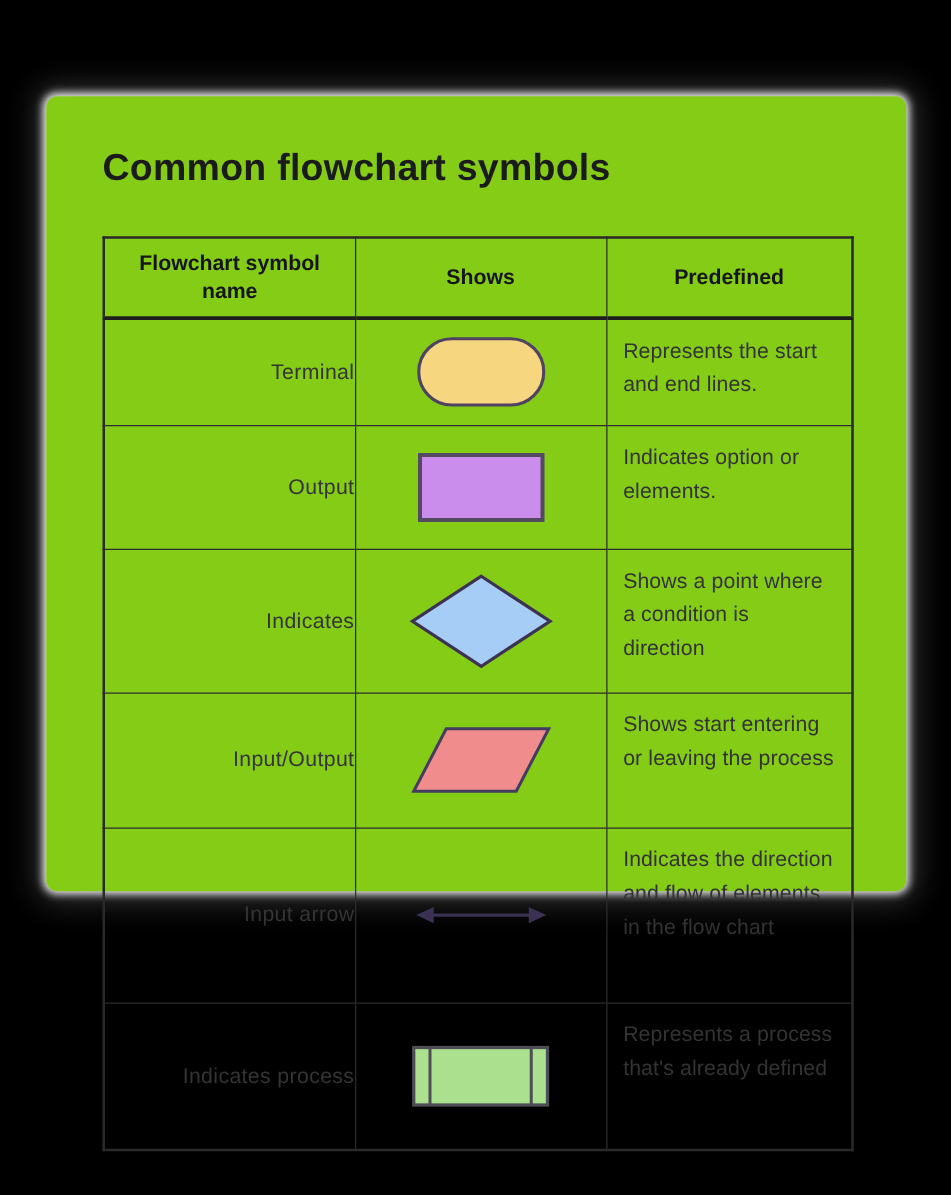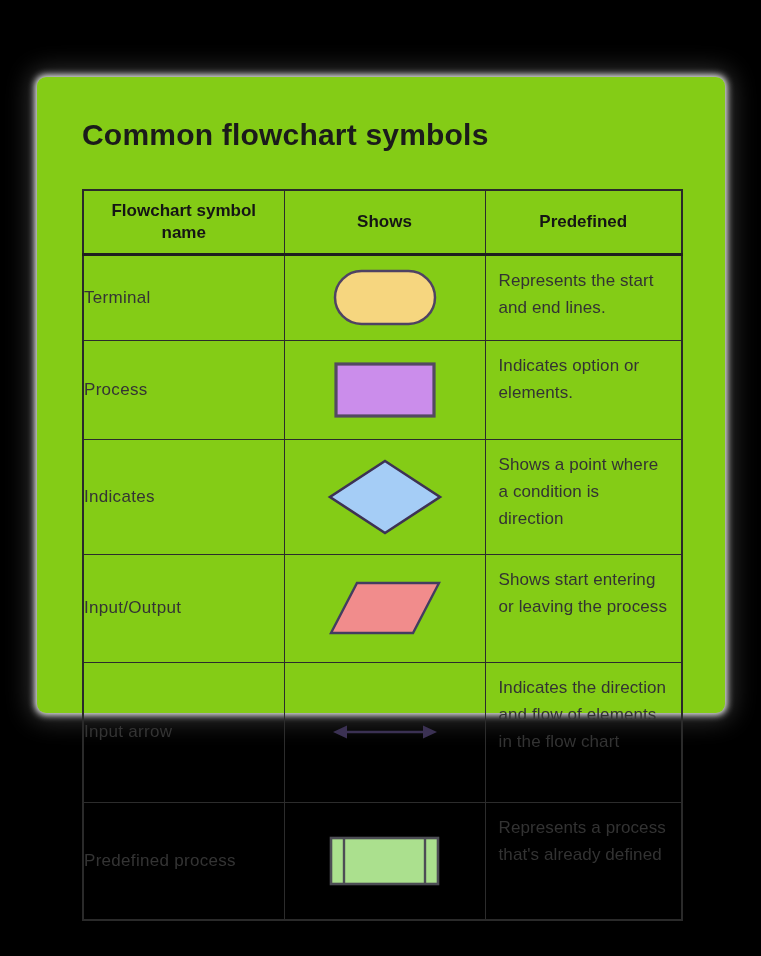--- a/index.html
+++ b/index.html
@@ -49,21 +49,21 @@
     height: 64px;
     font-weight: 700;
     color: #151515;
     text-align: center;
     vertical-align: middle;
     line-height: 22px;
     padding: 4px 20px;
     border-bottom: 3px solid #1f1f1f;
   }
   td.name-cell {
-    text-align: left;
+    text-align: right;
     vertical-align: middle;
     letter-spacing: 0.3px;
     color: #343434;
   }
   td.symbol-cell {
     text-align: center;
     vertical-align: middle;
   }
   td.symbol-cell svg { display: inline-block; vertical-align: middle; }
   td.desc-cell {
@@ -107,21 +107,21 @@
           <td class="name-cell">Terminal</td>
           <td class="symbol-cell">
             <svg width="104" height="57" viewBox="0 0 104 57">
               <rect x="2" y="2" width="100" height="53" rx="26.5" stroke-width="2.5" fill="#f6d67f" stroke="#4f4263"></rect>
             </svg>
           </td>
           <td class="desc-cell">Represents the start and end lines.</td>
         </tr>
 
         <tr class="r1">
-          <td class="name-cell">Process</td>
+          <td class="name-cell">Output</td>
           <td class="symbol-cell">
             <svg width="104" height="58" viewBox="0 0 104 58">
               <rect x="3" y="3" width="98" height="52" stroke-width="3.2" fill="#cb8deb" stroke="#534960"></rect>
             </svg>
           </td>
           <td class="desc-cell">Indicates option or elements.</td>
         </tr>
 
         <tr class="r2">
           <td class="name-cell">Indicates</td>
@@ -149,21 +149,21 @@
             <svg width="106" height="22" viewBox="0 0 106 22">
               <line x1="10" y1="11" x2="96" y2="11" stroke-width="2.6" stroke="#3b3153"></line>
               <polygon points="1,11 15,4.5 15,17.5" fill="#3b3153"></polygon>
               <polygon points="105,11 91,4.5 91,17.5" fill="#3b3153"></polygon>
             </svg>
           </td>
           <td class="desc-cell">Indicates the direction and flow of elements in the flow chart</td>
         </tr>
 
         <tr class="r5">
-          <td class="name-cell">Predefined process</td>
+          <td class="name-cell">Indicates process</td>
           <td class="symbol-cell">
             <svg width="111" height="50" viewBox="0 0 111 50">
               <rect x="2" y="2" width="107" height="46" stroke-width="2.6" fill="#abe08e" stroke="#4d4d55"></rect>
               <line x1="15" y1="2" x2="15" y2="48" stroke-width="2.4" stroke="#4d4d55"></line>
               <line x1="96" y1="2" x2="96" y2="48" stroke-width="2.4" stroke="#4d4d55"></line>
             </svg>
           </td>
           <td class="desc-cell">Represents a process that's already defined</td>
         </tr>
 

